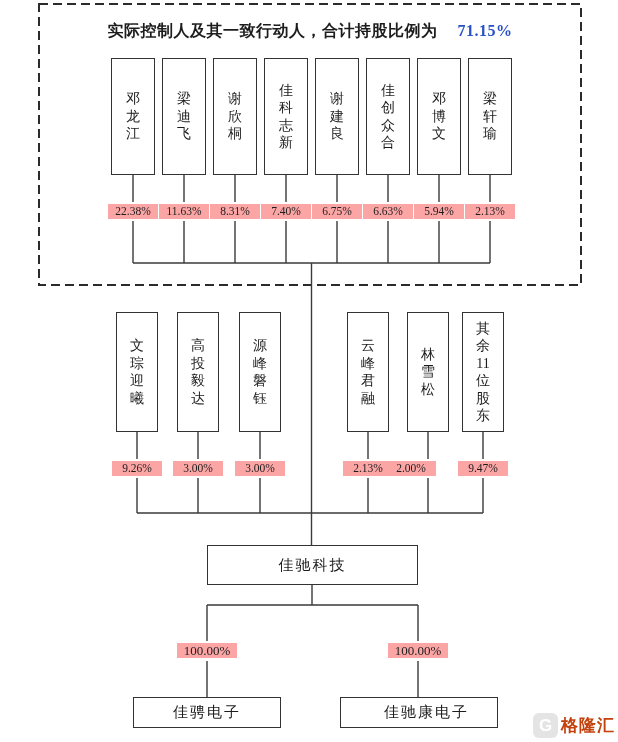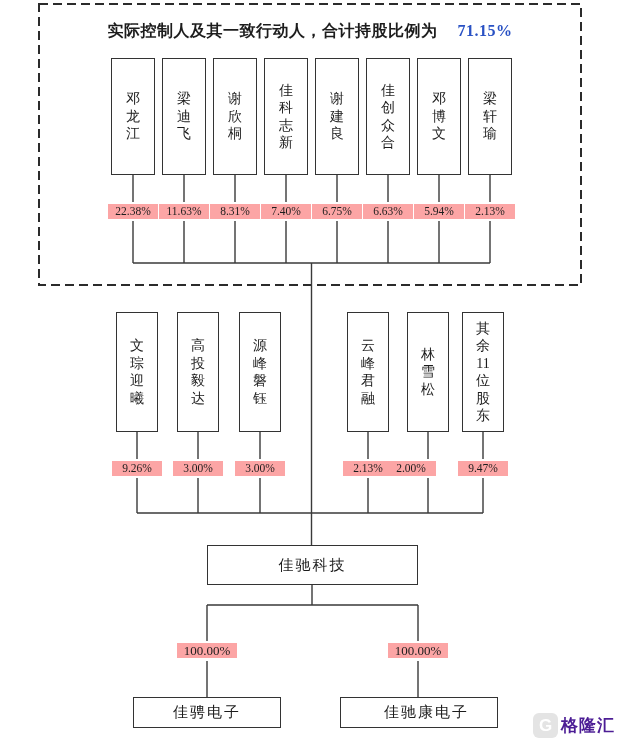--- a/index.html
+++ b/index.html
@@ -38,21 +38,21 @@
   .watermark{
     position:absolute;right:3px;bottom:4px;display:flex;align-items:center;gap:3px;
     z-index:3;user-select:none;
   }
   .wm-icon{
     width:25px;height:25px;border-radius:6px;background:#e4e4e4;color:#ffffff;
     display:flex;align-items:center;justify-content:center;
     font-family:"Liberation Sans","DejaVu Sans",sans-serif;font-weight:bold;font-size:17px;
   }
   .wm-text{
-    color:#4c1d95;font-weight:bold;font-size:17px;letter-spacing:1px;
+    color:#c2410c;font-weight:bold;font-size:17px;letter-spacing:1px;
     font-family:"Liberation Sans","DejaVu Sans",sans-serif;
   }
 </style>
 </head>
 <body>
 
 <div class="canvas">
 
   <svg class="lines" width="618" height="742">
     <rect x="39" y="4" width="542" height="281" fill="none" stroke="#2b2b2b" stroke-width="2" stroke-dasharray="9 5"></rect>

